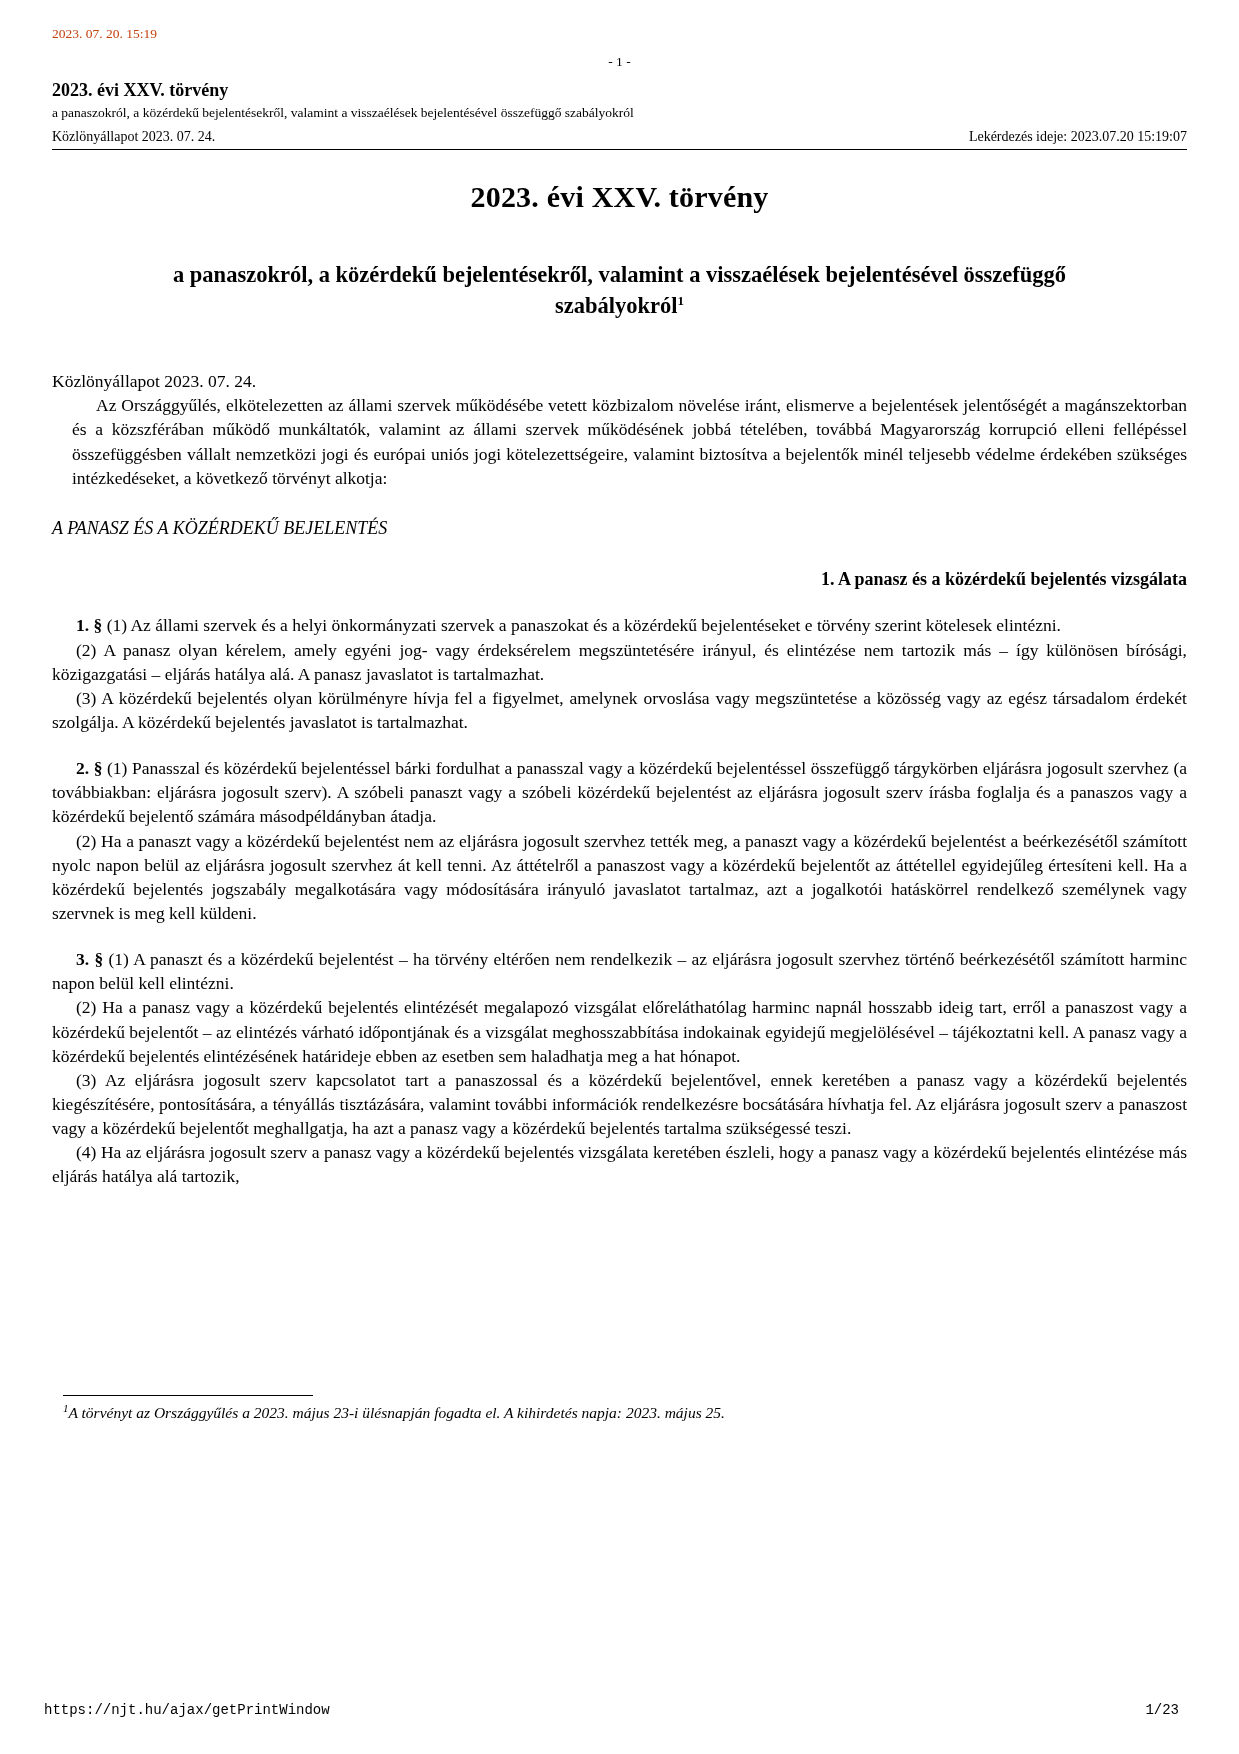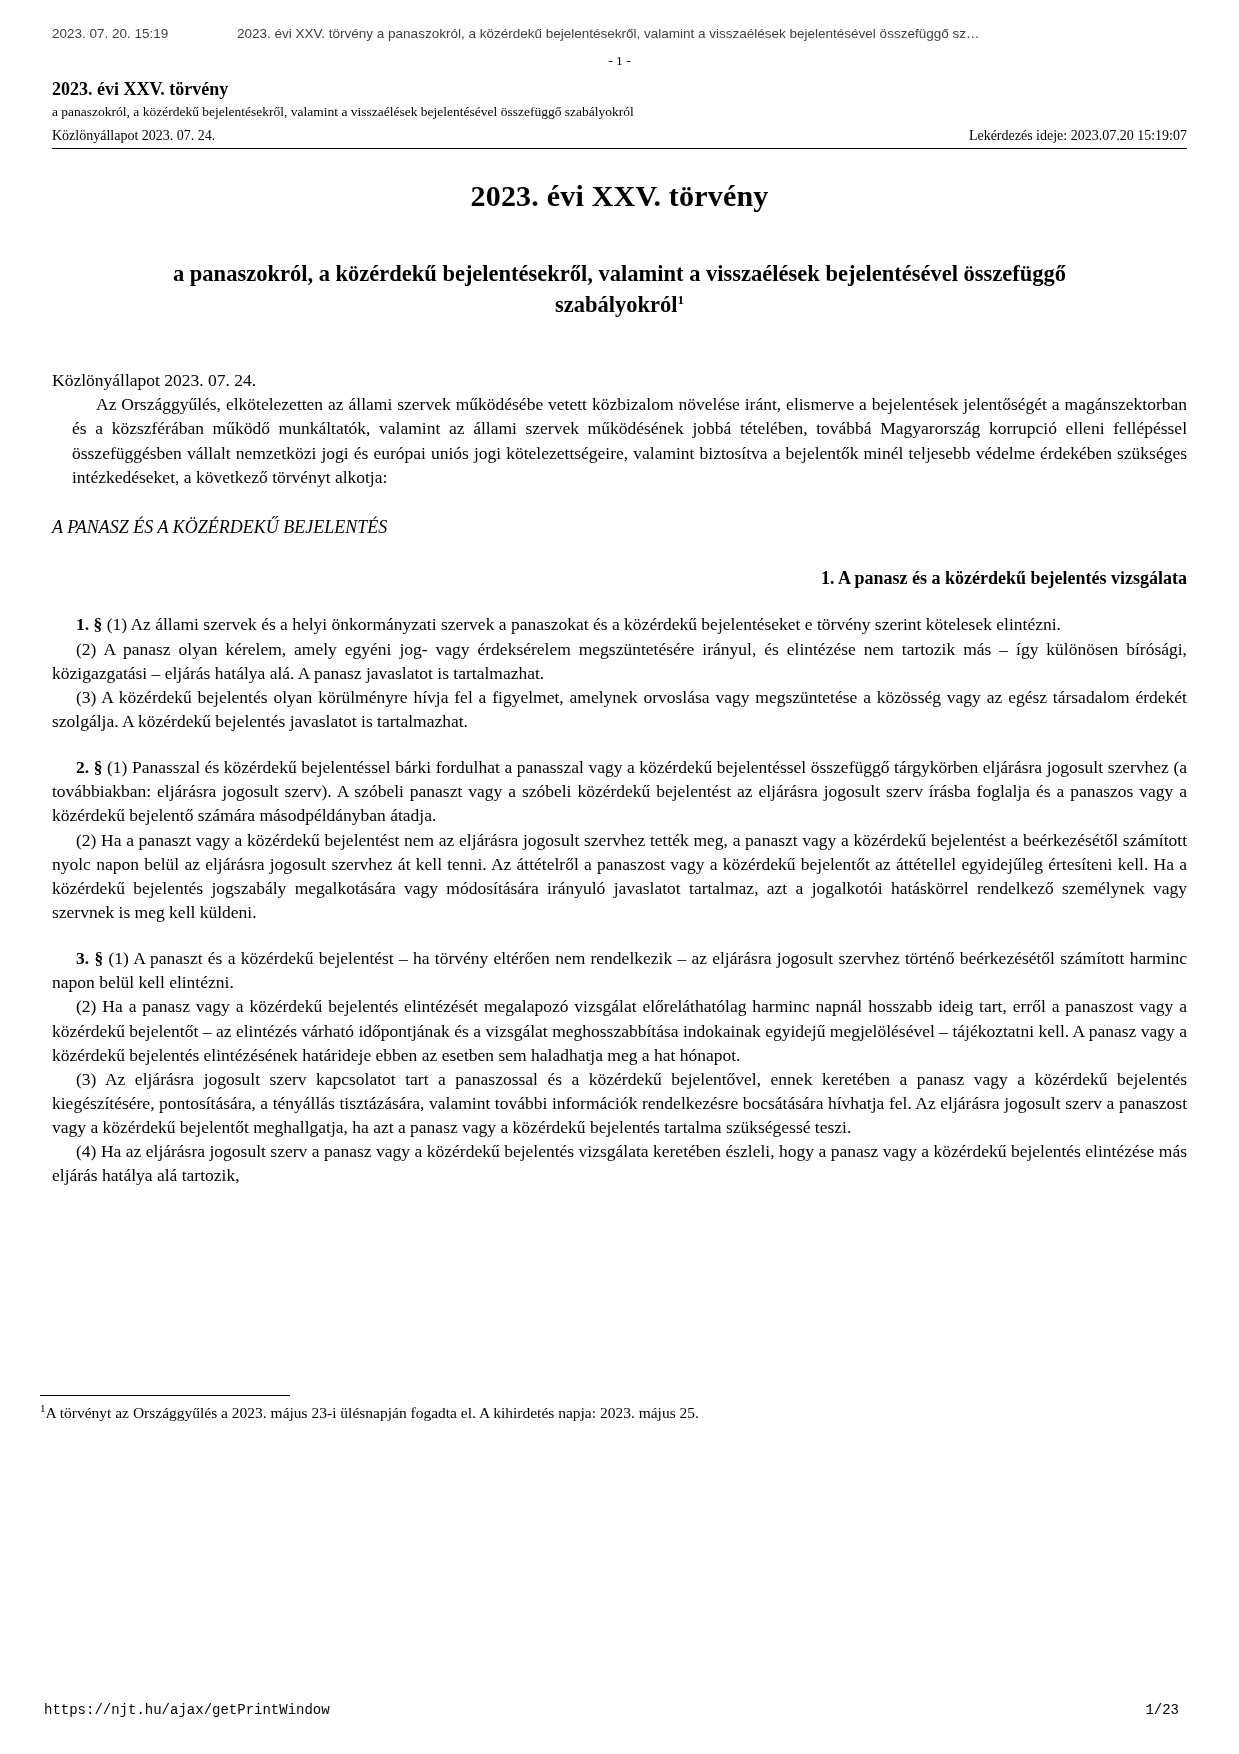--- a/index.html
+++ b/index.html
@@ -25,26 +25,26 @@
   }
   .content {
     position: absolute;
     left: 52px;
     top: 26px;
     width: 1135px;
   }
 
   
   .print-header {
-    font-family: Liberation Sans, sans-serif;
+    font-family: Liberation Serif, serif;
     font-size: 13.5px;
     display: flex;
     align-items: baseline;
     white-space: nowrap;
-    color: #404040;
+    color: #c2410c;
   }
   .print-header .ph-date { width: 185px; flex: 0 0 auto; }
   .print-header .ph-title {
     flex: 1 1 auto;
     overflow: hidden;
     text-overflow: ellipsis;
   }
 
   .page-num-top {
     text-align: center;
@@ -141,24 +141,25 @@
   .para-block p {
     margin: 0;
     text-indent: 24px;
     text-align: justify;
   }
   .para-block p b { font-weight: bold; }
 
   
   .footnote {
     position: absolute;
-    left: 40px;
+    left: 63px;
     top: 1395px;
     width: 1135px;
     font-size: 15.5px;
+    font-style: italic;
   }
   .footnote .fn-rule {
     width: 250px;
     border-top: 1px solid #000;
     margin-bottom: 8px;
   }
   .footnote .fn-text sup {
     font-size: 11px;
     vertical-align: super;
     line-height: 0;
@@ -178,21 +179,20 @@
 </style>
 </head>
 <body>
 
 <div class="page">
 
   <div class="content">
 
     <div class="print-header">
       <span class="ph-date">2023. 07. 20. 15:19</span>
-      <span class="ph-title">2023. évi XXV. törvény a panaszokról, a közérdekű bejelentésekről, valamint a visszaélések bejelentésével összefüggő sz…</span>
     </div>
 
     <div class="page-num-top">- 1 -</div>
 
     <div class="masthead">
       <div class="mh-title">2023. évi XXV. törvény</div>
       <div class="mh-sub">a panaszokról, a közérdekű bejelentésekről, valamint a visszaélések bejelentésével összefüggő szabályokról</div>
     </div>
 
     <div class="meta-row">

